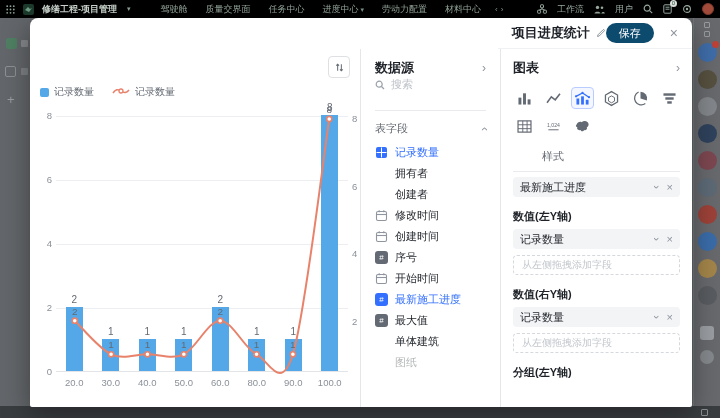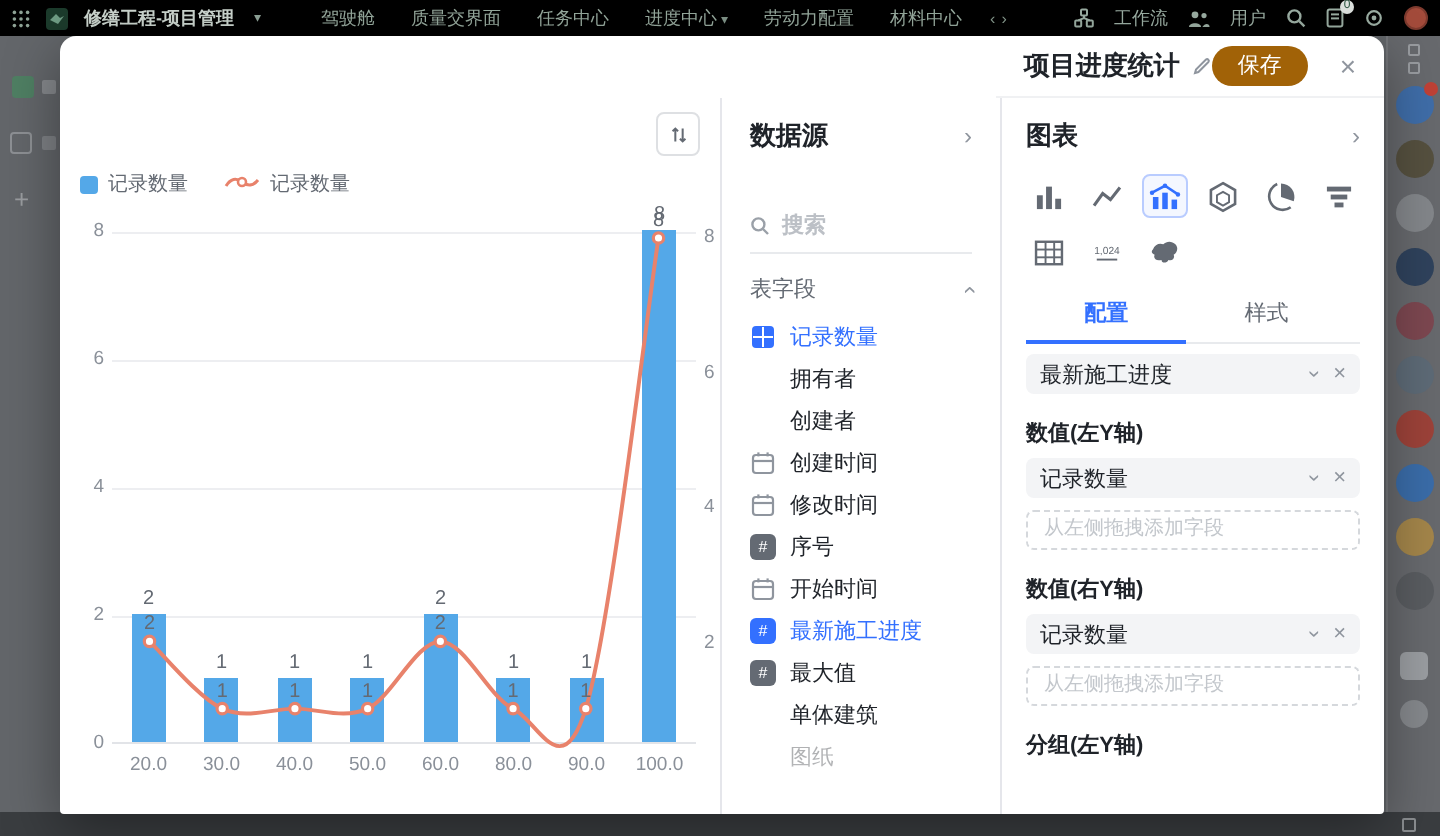--- a/index.html
+++ b/index.html
@@ -41,21 +41,21 @@
   .dock-circle{width:19px;height:19px;border-radius:50%;position:relative;flex:0 0 auto;}
   .dock-badge{position:absolute;top:-2px;right:-2px;width:7px;height:7px;border-radius:50%;background:#bf4136;}
   .dock-doc{position:absolute;left:6px;top:308px;width:14px;height:14px;background:#9a9da1;border-radius:3px;}
   .dock-gear{position:absolute;left:6px;top:332px;width:14px;height:14px;background:#85888c;border-radius:50%;}
 
   
   .modal{position:absolute;left:30px;top:18px;width:662px;height:389px;background:#fff;border-radius:8px 8px 2px 2px;box-shadow:0 8px 28px rgba(0,0,0,.38);z-index:10;display:flex;flex-direction:column;align-items:flex-end;}
   .mhead{height:31px;flex:0 0 auto;display:flex;align-items:center;padding:0 14px;border-bottom:1px solid #f0f1f3;}
   .mtitle{font-size:13px;font-weight:bold;color:#1f2329;}
   .edit-ico{margin-left:6px;display:flex;align-items:center;}
-  .save-btn{margin-left:auto;background:#a16207;color:#fff;font-size:11px;height:20px;line-height:20px;padding:0 13px;border-radius:11px;border:none;}
+  .save-btn{margin-left:auto;background:#0c4a6e;color:#fff;font-size:11px;height:20px;line-height:20px;padding:0 13px;border-radius:11px;border:none;}
   .close-x{margin-left:16px;color:#8f959e;font-size:14px;line-height:14px;}
   .mbody{flex:1;display:flex;min-height:0;}
 
   
   .col-chart{width:330px;position:relative;flex:0 0 auto;}
   .sort-btn{position:absolute;top:7px;right:10px;width:22px;height:22px;border:1px solid #dee0e3;border-radius:4px;display:flex;align-items:center;justify-content:center;background:#fff;}
   .legend{position:absolute;top:36px;left:10px;display:flex;gap:18px;align-items:center;}
   .legend .litem{display:flex;align-items:center;gap:5px;font-size:10px;color:#646a73;}
   .sw-bar{width:9px;height:9px;border-radius:2px;display:inline-block;}
   .plot{position:absolute;left:26px;top:67px;width:292px;height:256px;border-bottom:1px solid #e2e4e8;}
@@ -70,21 +70,21 @@
   .xtick{position:absolute;bottom:-17px;width:100%;text-align:center;font-size:9.5px;color:#8a9099;}
   .lineSvg{position:absolute;inset:0;width:100%;height:100%;overflow:visible;}
   .lineSvg text{font-size:10px;fill:#646a73;text-anchor:middle;}
 
   
   .col-data{width:140px;flex:0 0 auto;border-left:1px solid #e5e6eb;position:relative;padding:10px 14px;overflow:hidden;}
   .panel-head{display:flex;align-items:center;}
   .panel-title{font-size:13px;font-weight:bold;color:#1f2329;}
   .chev-right{margin-left:auto;color:#8f959e;font-size:12px;}
   .chev-right::after{content:"›";}
-  .search-row{display:flex;align-items:center;gap:6px;margin-top:28px;padding-bottom:6px;border-bottom:1px solid #e8eaed;font-weight:bold;}
+  .search-row{display:flex;align-items:center;gap:6px;margin-top:0;padding-bottom:18px;border-bottom:1px solid #e8eaed;}
   .s-ph{font-size:11px;color:#bcc0c6;}
   .section-row{display:flex;align-items:center;margin-top:10px;font-size:11px;color:#646a73;}
   .chev-up{margin-left:auto;color:#8f959e;font-size:12px;display:inline-block;transform:rotate(-90deg);}
   .chev-up::after{content:"›";}
   .field-list{margin-top:6px;}
   .field-row{height:21px;display:flex;align-items:center;gap:7px;font-size:11px;color:#1f2329;white-space:nowrap;}
   .field-row.sel{color:#3370ff;}
   .field-row.faded{opacity:.35;}
   .f-spacer{width:13px;flex:0 0 auto;}
   .f-ico{width:13px;height:13px;flex:0 0 auto;display:flex;align-items:center;justify-content:center;}
@@ -370,32 +370,32 @@
             </div>
             <div class="field-row">
               <span class="f-ico">
                 <svg width="13" height="13" viewBox="0 0 13 13" stroke="#8f959e" fill="none" stroke-width="1.1">
                   <rect x="1.5" y="2.5" width="10" height="9" rx="1.5"></rect>
                   <line x1="1.5" y1="5.5" x2="11.5" y2="5.5"></line>
                   <line x1="4.2" y1="1.2" x2="4.2" y2="3.2"></line>
                   <line x1="8.8" y1="1.2" x2="8.8" y2="3.2"></line>
                 </svg>
               </span>
-              <span>创建时间</span>
+              <span>修改时间</span>
             </div>
             <div class="field-row">
               <span class="f-ico">
                 <svg width="13" height="13" viewBox="0 0 13 13" stroke="#8f959e" fill="none" stroke-width="1.1">
                   <rect x="1.5" y="2.5" width="10" height="9" rx="1.5"></rect>
                   <line x1="1.5" y1="5.5" x2="11.5" y2="5.5"></line>
                   <line x1="4.2" y1="1.2" x2="4.2" y2="3.2"></line>
                   <line x1="8.8" y1="1.2" x2="8.8" y2="3.2"></line>
                 </svg>
               </span>
-              <span>修改时间</span>
+              <span>创建时间</span>
             </div>
             <div class="field-row">
               <span class="fnum" style="background: rgb(100, 106, 115);">#</span>
               <span>序号</span>
             </div>
             <div class="field-row">
               <span class="f-ico">
                 <svg width="13" height="13" viewBox="0 0 13 13" stroke="#8f959e" fill="none" stroke-width="1.1">
                   <rect x="1.5" y="2.5" width="10" height="9" rx="1.5"></rect>
                   <line x1="1.5" y1="5.5" x2="11.5" y2="5.5"></line>
@@ -488,21 +488,20 @@
                 <line x1="6" y1="15.5" x2="20" y2="15.5" stroke="#646a73" stroke-width="1.3"></line>
               </svg>
             </div>
             <div class="ctype">
               <svg viewBox="0 0 22 22">
                 <path d="M4,9 C5,6 8,5 10,6 C12,4 15,4 17,6 C19,8 18,11 16,12 C17,14 15,16 13,15 C12,17 9,17 9,15 C6,16 4,14 5,12 C3,11 3,10 4,9 Z" fill="#646a73"></path>
               </svg>
             </div>
           </div>
         <div class="tabs">
-          <span class="tab active">配置</span>
           <span class="tab">样式</span>
         </div>
 
         <div class="sel-box">
           <span class="val">最新施工进度</span>
           <span class="sel-chev"></span>
           <span class="sel-x"></span>
         </div>
 
         <div class="grp-label">数值(左Y轴)</div>

